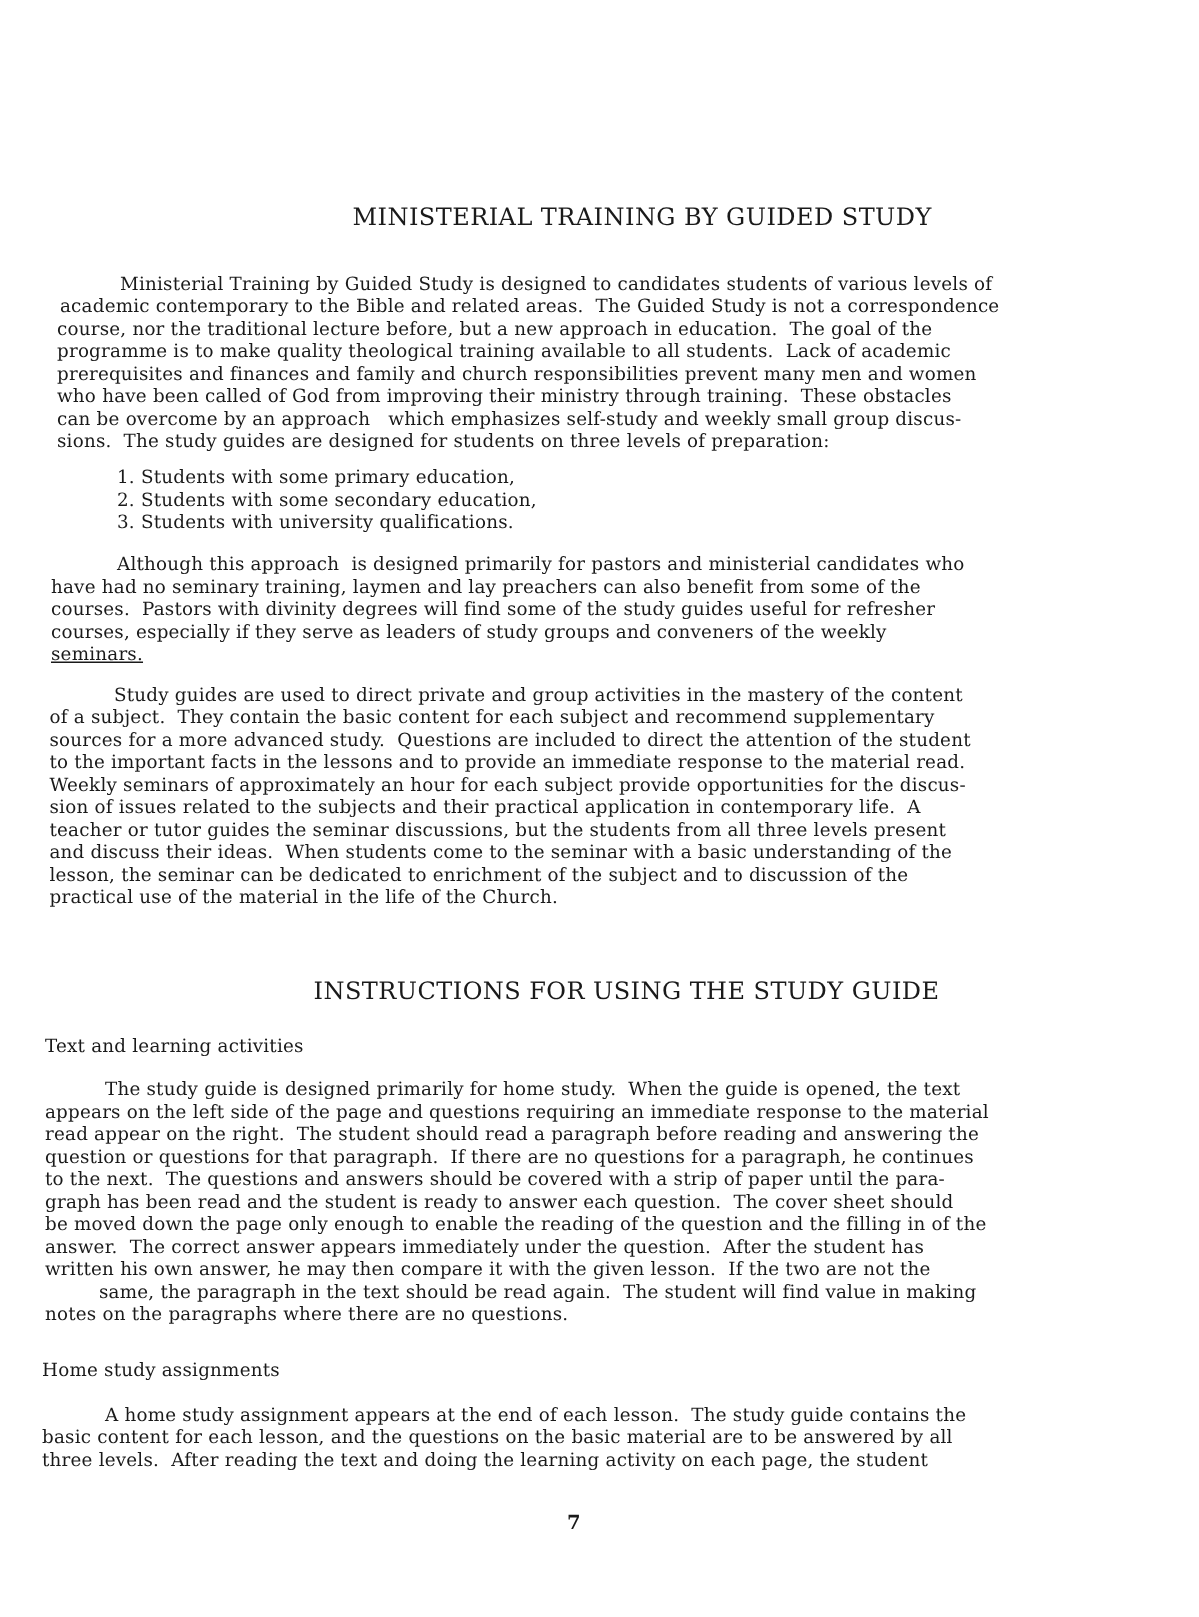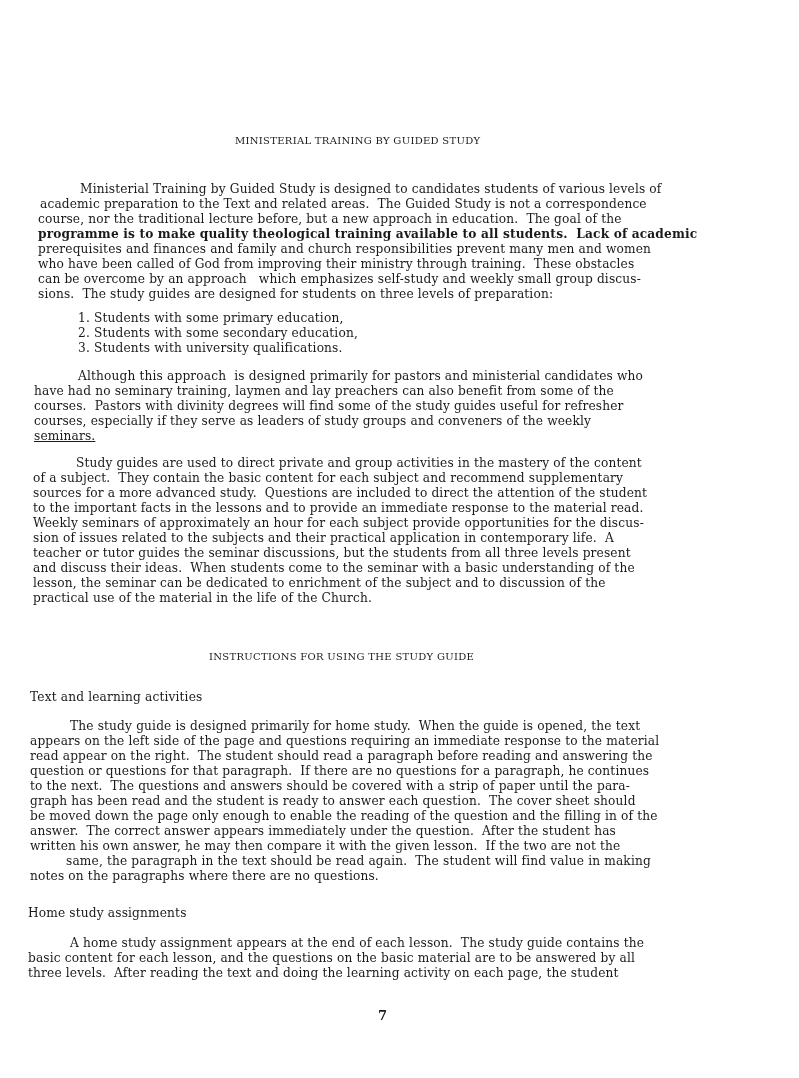--- a/index.html
+++ b/index.html
@@ -1,33 +1,33 @@
 <!DOCTYPE html>
 <html><head>
 <meta charset="utf-8">
 <style>
   html, body { margin: 0; padding: 0; background: #ffffff; }
   body { width: 799px; height: 1078px; position: relative; overflow: hidden;
          font-family: "DejaVu Serif", "Liberation Serif", serif; color: #1a1a1a; }
   .ln { position: absolute; white-space: pre; font-size: 12.2px; line-height: 15px; letter-spacing: 0.15px; }
-  .title { position: absolute; white-space: pre; font-size: 10px; letter-spacing: 0.3px; }
+  .title { position: absolute; white-space: pre; font-size: 16px; letter-spacing: 0.3px; }
   .u { text-underline-offset: 3px; }
   .pg { position: absolute; font-size: 13px; font-weight: bold; }
 </style>
 </head>
 <body>
 
 <div>
   <div class="title" style="left:235px; top:135px;">MINISTERIAL TRAINING BY GUIDED STUDY</div>
 
   <div>
     <div class="ln" style="left:80px; top:182px;">Ministerial Training by Guided Study is designed to candidates students of various levels of</div>
-    <div class="ln" style="left:40px; top:197px;">academic preparation to the Text and related areas.  The Guided Study is not a correspondence</div>
+    <div class="ln" style="left:40px; top:197px;">academic contemporary to the Bible and related areas.  The Guided Study is not a correspondence</div>
     <div class="ln" style="left:38px; top:212px;">course, nor the traditional lecture before, but a new approach in education.  The goal of the</div>
-    <div class="ln" style="left:38px; top:227px;font-weight:bold;">programme is to make quality theological training available to all students.  Lack of academic</div>
+    <div class="ln" style="left:38px; top:227px;">programme is to make quality theological training available to all students.  Lack of academic</div>
     <div class="ln" style="left:38px; top:242px;">prerequisites and finances and family and church responsibilities prevent many men and women</div>
     <div class="ln" style="left:38px; top:257px;">who have been called of God from improving their ministry through training.  These obstacles</div>
     <div class="ln" style="left:38px; top:272px;">can be overcome by an approach   which emphasizes self-study and weekly small group discus-</div>
     <div class="ln" style="left:38px; top:287px;">sions.  The study guides are designed for students on three levels of preparation:</div>
   </div>
 
   <div>
     <div class="ln" style="left:78px; top:311px;">1. Students with some primary education,</div>
     <div class="ln" style="left:78px; top:326px;">2. Students with some secondary education,</div>
     <div class="ln" style="left:78px; top:341px;">3. Students with university qualifications.</div>

